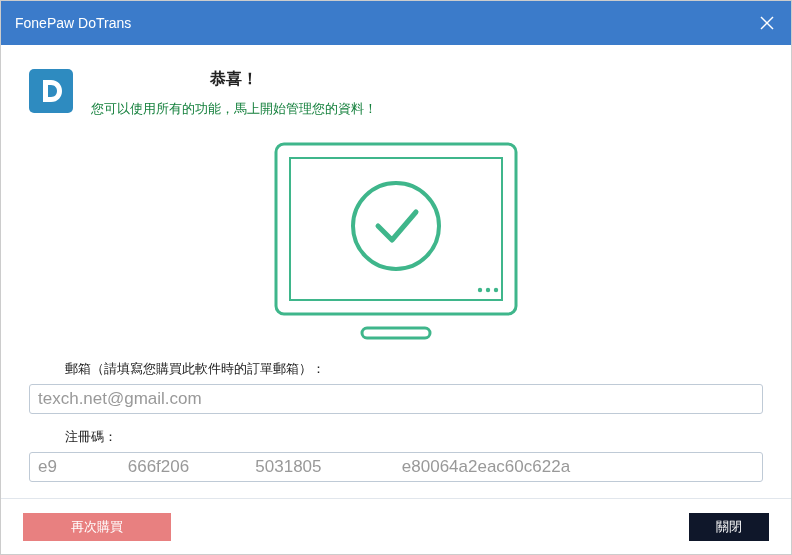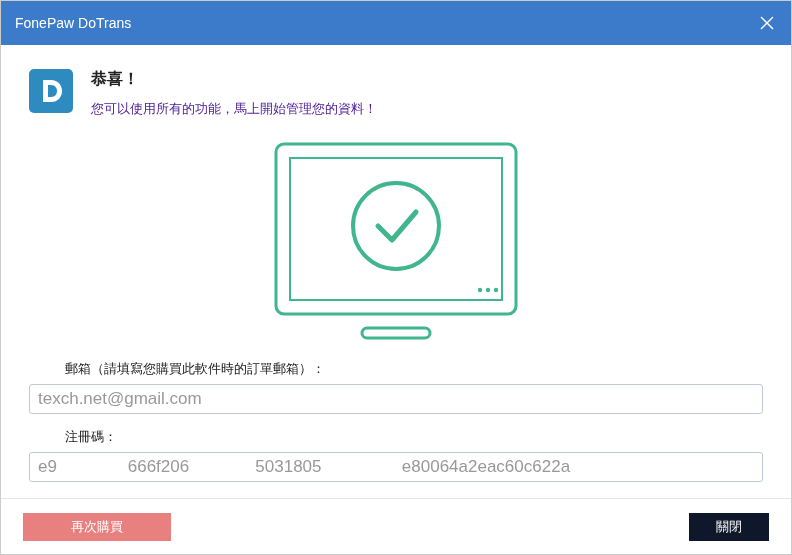--- a/index.html
+++ b/index.html
@@ -50,24 +50,25 @@
       display: flex;
       align-items: center;
       justify-content: center;
       flex-shrink: 0;
     }
     .header-text h1 {
       font-size: 16px;
       font-weight: 700;
       color: #222;
       margin-bottom: 10px;
+      text-align: center;
     }
     .header-text p {
       font-size: 13px;
-      color: #4c1d95;
+      color: #15803d;
     }
     .illustration {
       margin: 22px auto 10px auto;
       width: 260px;
       height: 210px;
       position: relative;
     }
     .form-section {
       margin-top: 4px;
     }

